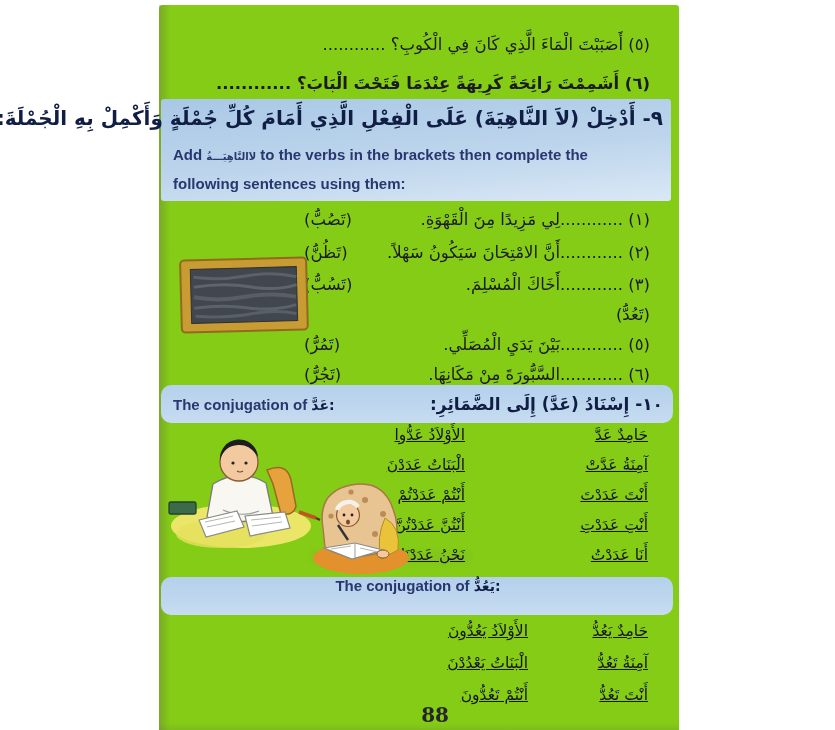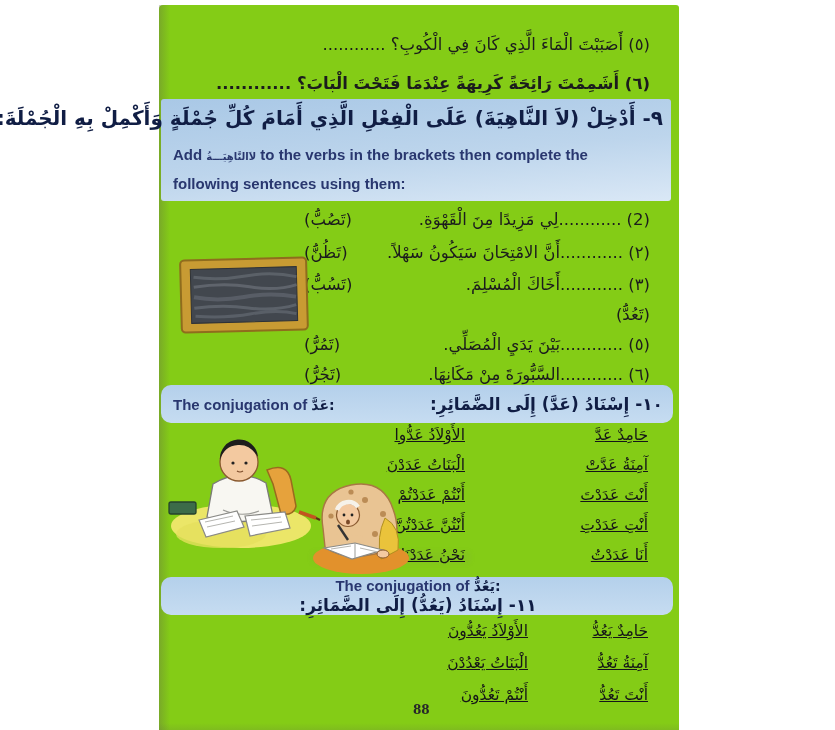--- a/index.html
+++ b/index.html
@@ -34,22 +34,22 @@
   .banner .b-ar{font-size:17px;font-weight:bold;color:#101d44;white-space:nowrap;}
   .banner .b-en{font-size:15px;white-space:nowrap;}
   .banner .b-en .ar-embed{font-size:14px;font-weight:bold;color:#101d44;}
   
   .conj-row{position:absolute;left:0;right:0;height:26px;}
   .cell{position:absolute;white-space:nowrap;font-size:15.5px;line-height:24px;
         direction:rtl;color:#151518;text-decoration:underline;}
   .c-r{right:31px;}
   .c10-l{right:214px;}
   .c11-l{right:151px;}
-  .pagenum{position:absolute;left:254px;top:698px;width:36px;text-align:left;
-        font-family:"DejaVu Serif",serif;font-weight:bold;font-size:12px;color:#26262a;}
+  .pagenum{position:absolute;left:254px;top:698px;width:36px;text-align:right;
+        font-family:"DejaVu Serif",serif;font-weight:bold;font-size:20px;color:#26262a;}
   .smudge{position:absolute;background:rgba(110,110,110,.07);filter:blur(2px);border-radius:4px;}
   .illus{position:absolute;}
 </style>
 </head>
 <body>
 
 <div class="canvas">
   <div class="page">
 
     <div class="smudge" style="left:152px;top:546px;width:160px;height:13px;"></div>
@@ -60,21 +60,21 @@
     <div class="banner9">
       <div class="ar banner9-ar" lang="ar">٩- أَدْخِلْ (لاَ النَّاهِيَةَ) عَلَى الْفِعْلِ الَّذِي أَمَامَ كُلِّ جُمْلَةٍ وَأَكْمِلْ بِهِ الْجُمْلَةَ:</div>
       <div class="banner9-en en">
         <span>Add</span>
         <span class="ar-embed" lang="ar">لاَالنَّاهِيَـــةُ</span>
         <span>to the verbs in the brackets then complete the following sentences using them:</span>
       </div>
     </div>
 
     <div class="ar sent-row" style="top:202px;">
-      <span class="sent">(2) ............لِي مَزِيدًا مِنَ الْقَهْوَةِ.</span>
+      <span class="sent">(١) ............لِي مَزِيدًا مِنَ الْقَهْوَةِ.</span>
       <span class="verb">(تَصُبُّ)</span>
     </div>
     <div class="ar sent-row" style="top:235px;">
       <span class="sent">(٢) ............أَنَّ الامْتِحَانَ سَيَكُونُ سَهْلاً.</span>
       <span class="verb">(تَظُنُّ)</span>
     </div>
     <div class="ar sent-row" style="top:267px;">
       <span class="sent">(٣) ............أَخَاكَ الْمُسْلِمَ.</span>
       <span class="verb">(تَسُبُّ)</span>
     </div>
@@ -171,21 +171,20 @@
       <path d="M194,126 l0,14" stroke="#9b9b96" stroke-width="1"></path>
       <path d="M170,131 l20,-3 M199,130 l18,4" stroke="#b5b5b0" stroke-width="1"></path>
       <ellipse cx="222" cy="136" rx="6" ry="4" fill="#f3c9a0" stroke="#8a5a30" stroke-width="1"></ellipse>
     </svg>
 
     <div class="banner" style="top:572px;flex-direction:column;">
       <span class="b-en en">
         <span>The conjugation of</span>
         <span class="ar-embed" lang="ar">يَعُدُّ:</span>
       </span>
-      <span class="ar b-ar" lang="ar">١١- إِسْنَادُ (يَعُدُّ) إِلَى الضَّمَائِرِ:</span>
     </div>
 
     <div class="conj-row" style="top:614px;">
       <span class="ar cell c-r" lang="ar">حَامِدٌ يَعُدُّ</span>
       <span class="ar cell c11-l" lang="ar">الأَوْلاَدُ يَعُدُّونَ</span>
     </div>
     <div class="conj-row" style="top:646px;">
       <span class="ar cell c-r" lang="ar">آمِنَةُ تَعُدُّ</span>
       <span class="ar cell c11-l" lang="ar">الْبَنَاتُ يَعْدُدْنَ</span>
     </div>

